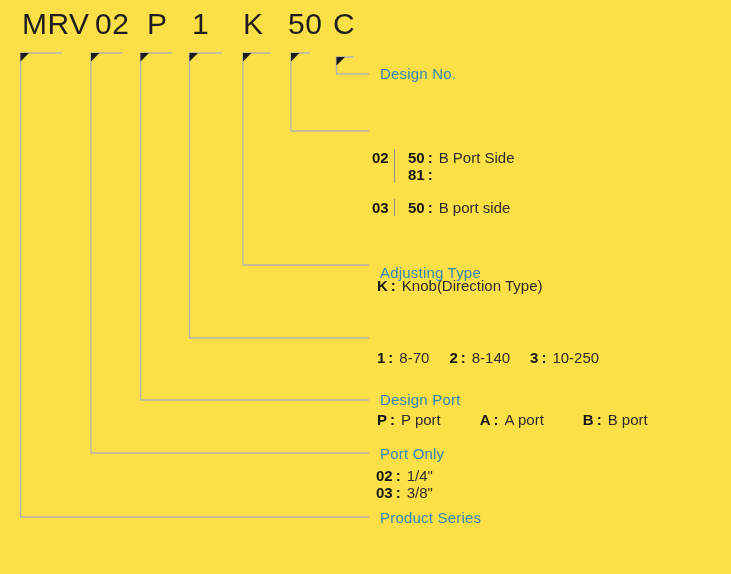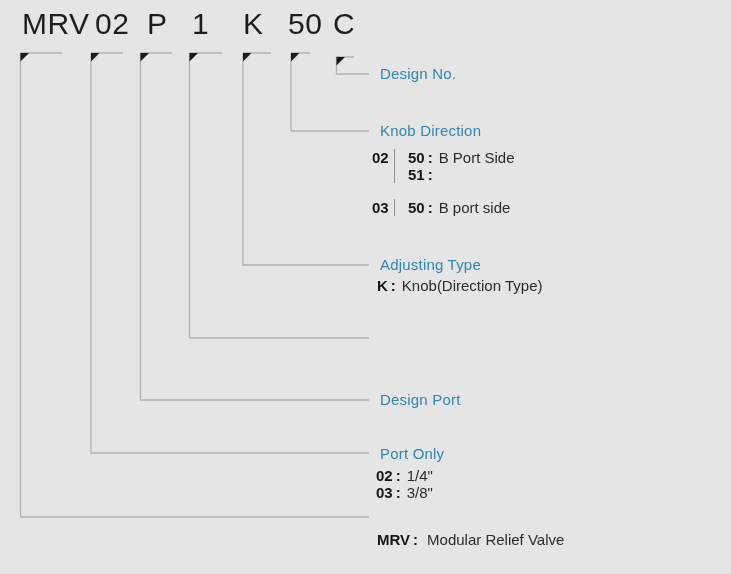--- a/index.html
+++ b/index.html
@@ -1,17 +1,17 @@
 <!DOCTYPE html>
 <html><head>
 <meta charset="utf-8">
 <style>
   html,body{margin:0;padding:0;background:#ffffff;}
   #stage{
-    position:relative;width:731px;height:574px;background:#e5e5e5;overflow:hidden;
+    position:relative;width:731px;height:574px;background:#fde047;overflow:hidden;
     font-family:"Liberation Sans","DejaVu Sans",sans-serif;
   }
   
   .code-seg{
     position:absolute;top:7px;font-size:30px;font-weight:500;color:#1d1d1d;
     letter-spacing:0.5px;white-space:nowrap;
   }
   
   #leader-svg{position:absolute;left:0;top:0;pointer-events:none;}
   
@@ -64,67 +64,74 @@
       <path d="M140.5,53 h8.5 l-8.5,8.5 z"></path>
       <path d="M189.5,53 h8.5 l-8.5,8.5 z"></path>
       <path d="M243,53 h8.5 l-8.5,8.5 z"></path>
       <path d="M291,53 h8.5 l-8.5,8.5 z"></path>
       <path d="M336.5,57 h8.5 l-8.5,8.5 z"></path>
     </g>
   </svg>
 
   <div class="sec-label" style="top:65px">Design No.</div>
 
-  <div class="sec-label" style="top:122px">Knob Direction</div>
 
   <div class="opt-block knob-group" style="left:372px;top:149px">
     <span class="g-code">02</span>
     <div class="g-opts">
       <div class="opt-row">
         <span class="opt-code">50</span>
           <span class="colon">:</span>
           <span>B Port Side</span>
       </div>
       <div class="opt-row">
-        <span class="opt-code">51</span>
+        <span class="opt-code">81</span>
           <span class="colon">:</span>
       </div>
     </div>
   </div>
 
   <div class="opt-block knob-group" style="left:372px;top:199px">
     <span class="g-code">03</span>
     <div class="g-opts">
       <div class="opt-row">
         <span class="opt-code">50</span>
           <span class="colon">:</span>
           <span>B port side</span>
       </div>
     </div>
   </div>
 
-  <div class="sec-label" style="top:256px">Adjusting Type</div>
+  <div class="sec-label" style="top:264px">Adjusting Type</div>
   <div class="opt-block" style="left:377px;top:277px">
     <span class="opt-code">K</span><span class="colon">:</span><span>Knob(Direction Type)</span>
   </div>
 
+  <div class="opt-block opt-inline gap20" style="left:377px;top:349px">
+    <span class="opt-item"><span class="opt-code">1</span><span class="colon">:</span><span>8-70</span></span>
+    <span class="opt-item"><span class="opt-code">2</span><span class="colon">:</span><span>8-140</span></span>
+    <span class="opt-item"><span class="opt-code">3</span><span class="colon">:</span><span>10-250</span></span>
+  </div>
 
   <div class="sec-label" style="top:391px">Design Port</div>
+  <div class="opt-block opt-inline gap39" style="left:377px;top:411px">
+    <span class="opt-item"><span class="opt-code">P</span><span class="colon">:</span><span>P port</span></span>
+    <span class="opt-item"><span class="opt-code">A</span><span class="colon">:</span><span>A port</span></span>
+    <span class="opt-item"><span class="opt-code">B</span><span class="colon">:</span><span>B port</span></span>
+  </div>
 
   <div class="sec-label" style="top:445px">Port Only</div>
   <div class="opt-block" style="left:376px;top:467px">
     <div class="opt-row">
       <span class="opt-code">02</span>
         <span class="colon">:</span>
         <span>1/4"</span>
     </div>
     <div class="opt-row">
       <span class="opt-code">03</span>
         <span class="colon">:</span>
         <span>3/8"</span>
     </div>
   </div>
 
-  <div class="opt-block" style="left:377px;top:531px">
-    <span class="opt-code">MRV</span><span class="colon" style="margin-right:9px">:</span><span>Modular Relief Valve</span>
-  </div>
+  <div class="sec-label" style="top:509px">Product Series</div>
 
 </div>
 
 </body></html>

